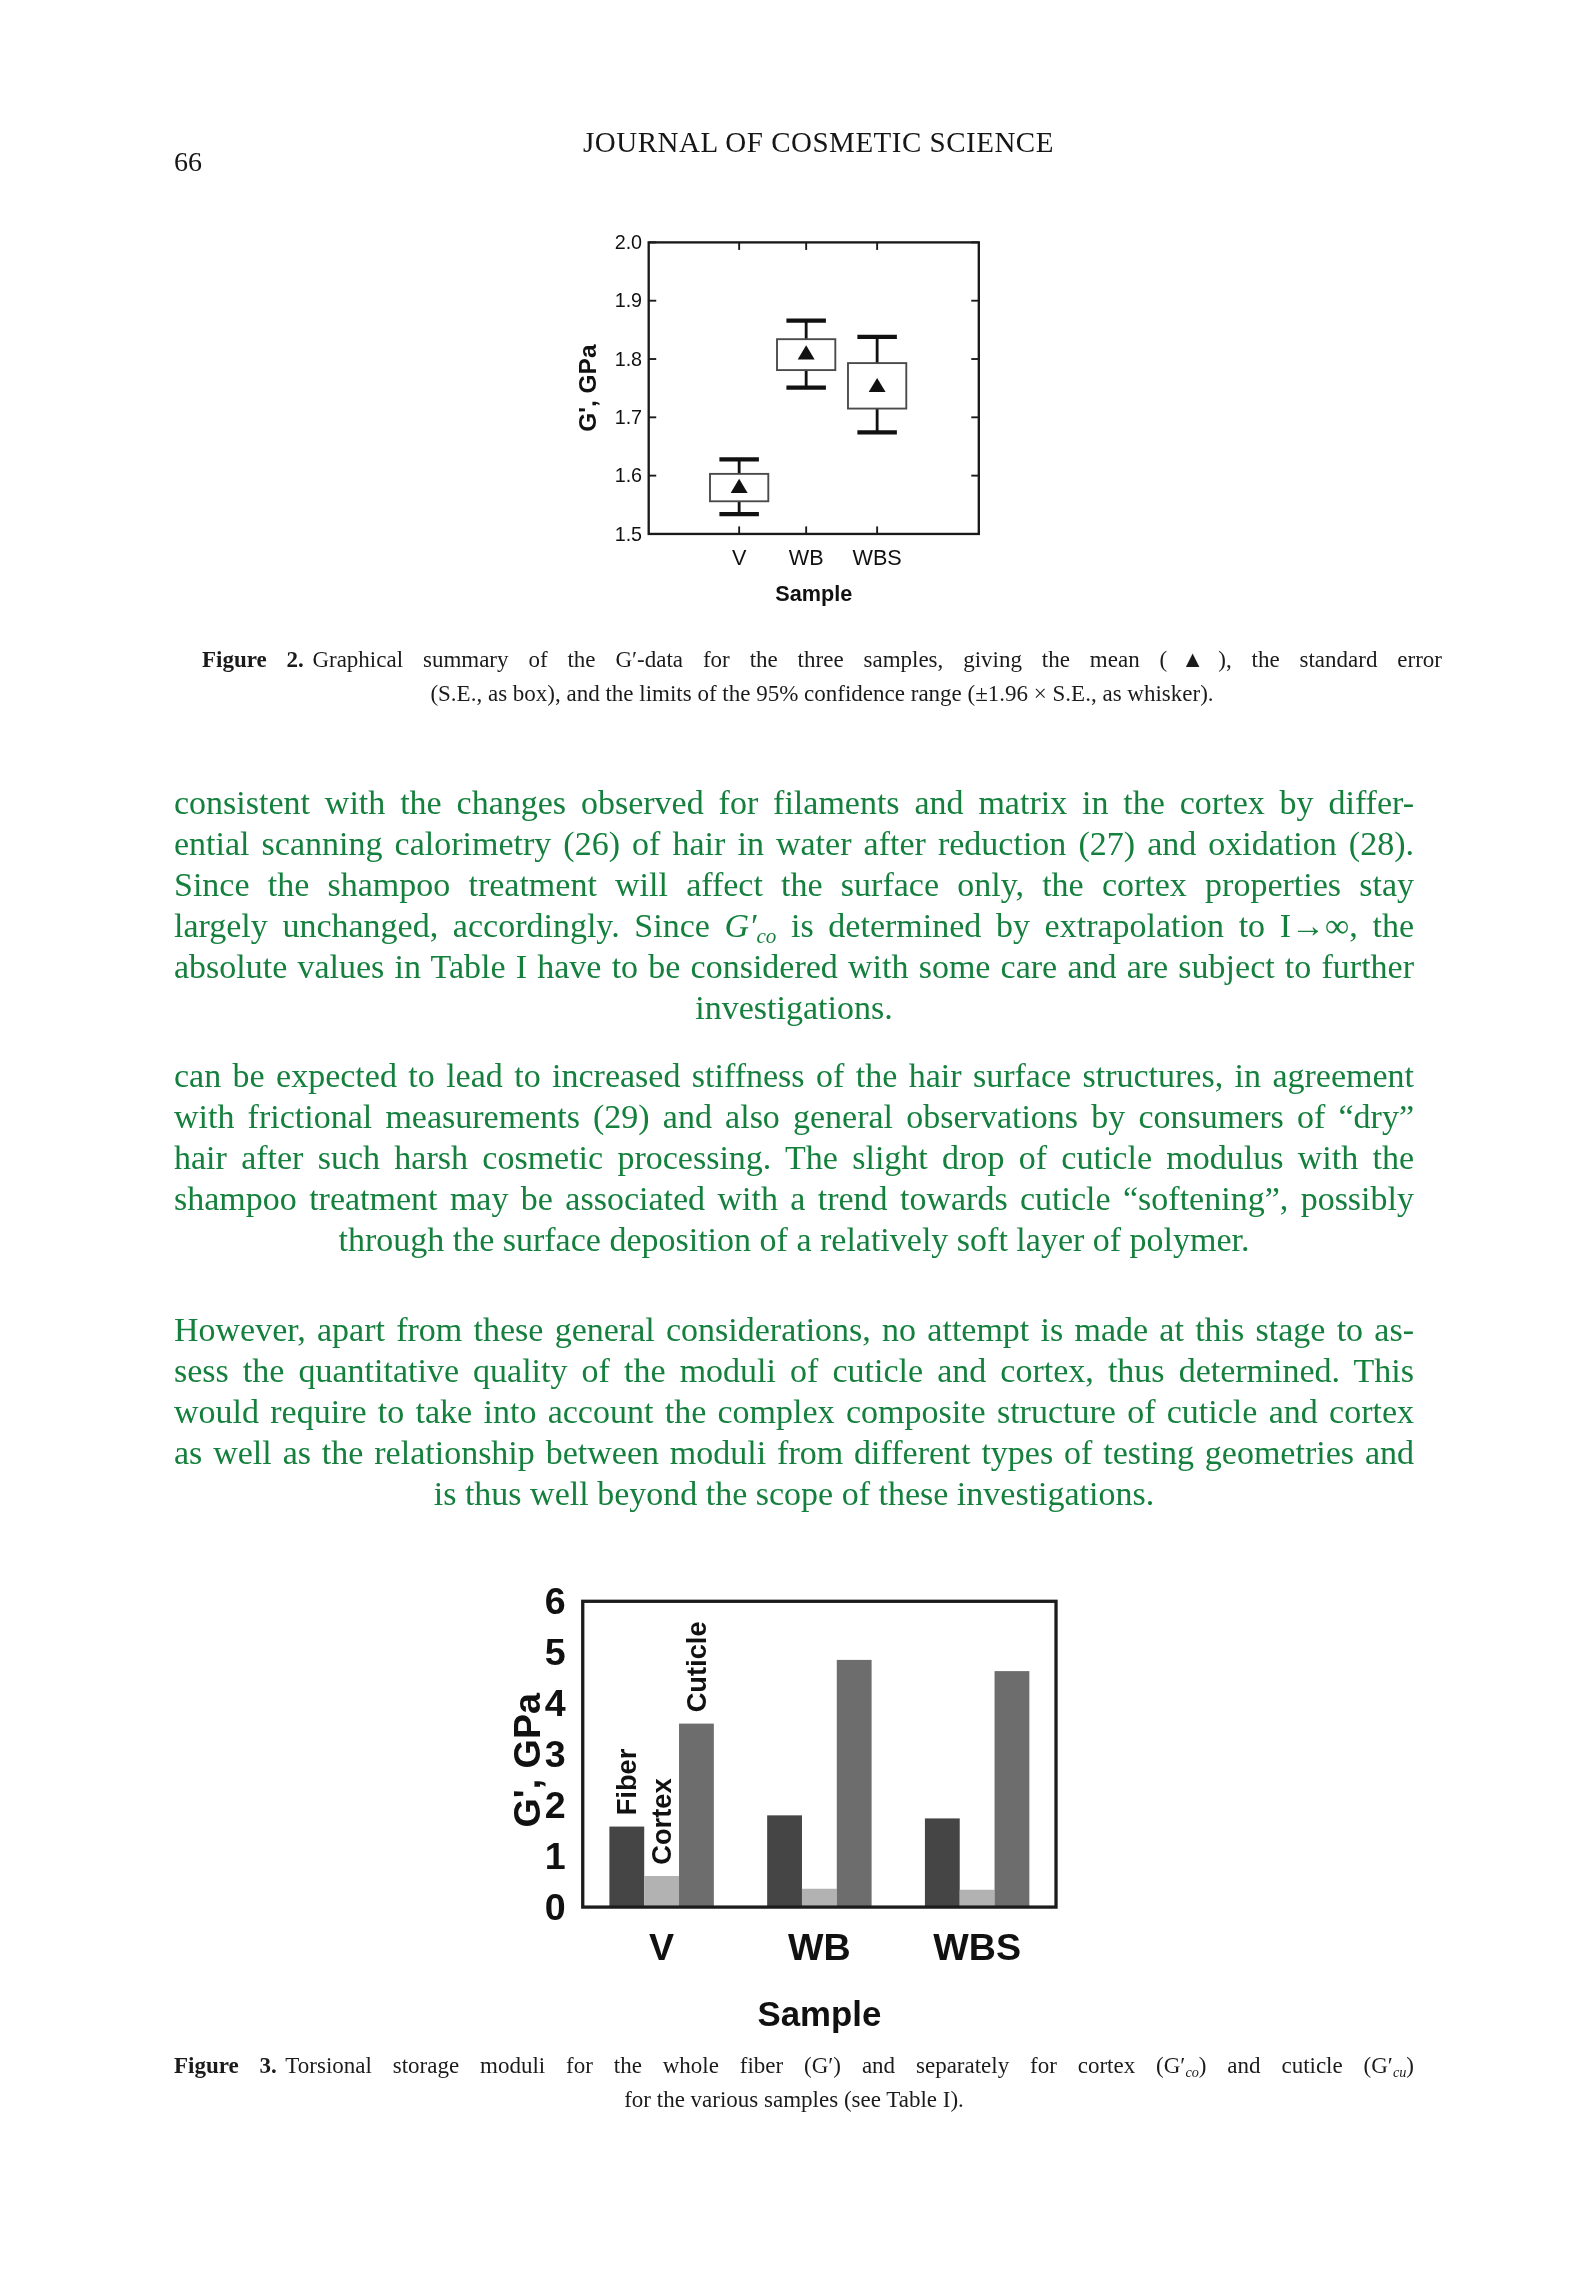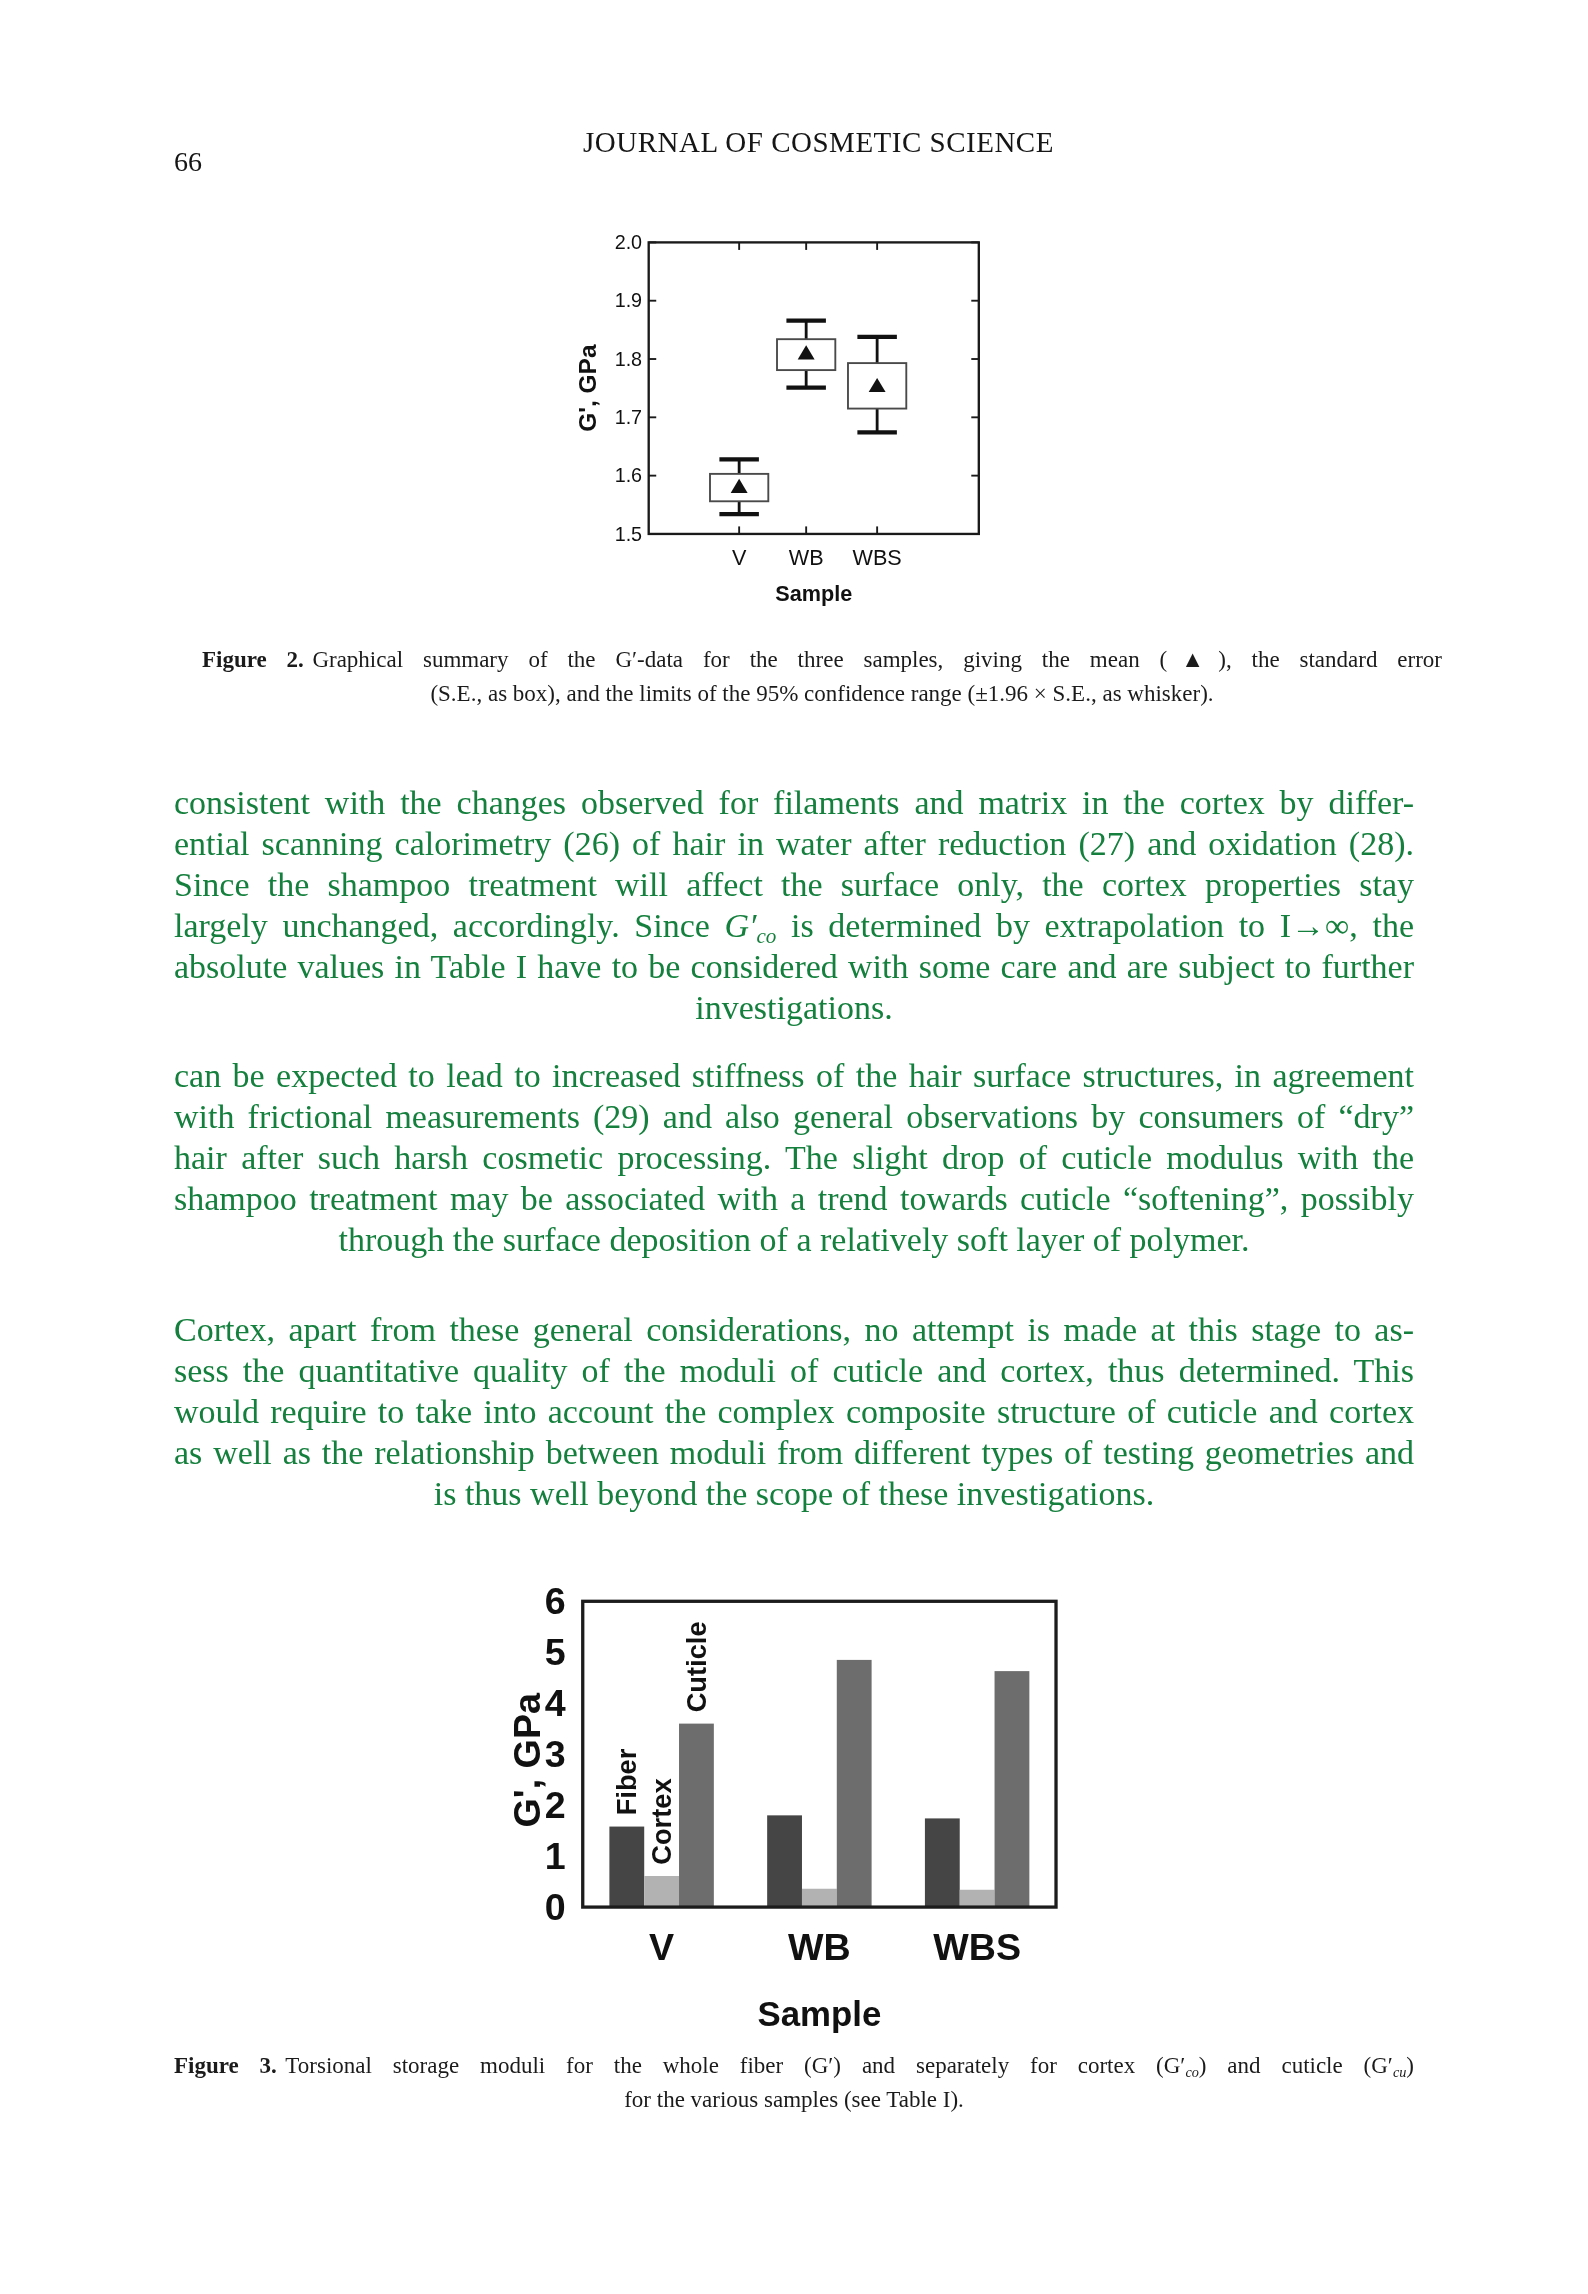--- a/index.html
+++ b/index.html
@@ -119,21 +119,21 @@
       <div class="last">investigations.</div>
     </div>
   <div class="bodypara" id="para1">
       <div class="jl">can be expected to lead to increased stiffness of the hair surface structures, in agreement</div>
       <div class="jl">with frictional measurements (29) and also general observations by consumers of “dry”</div>
       <div class="jl">hair after such harsh cosmetic processing. The slight drop of cuticle modulus with the</div>
       <div class="jl">shampoo treatment may be associated with a trend towards cuticle “softening”, possibly</div>
       <div class="last">through the surface deposition of a relatively soft layer of polymer.</div>
     </div>
   <div class="bodypara" id="para2">
-      <div class="jl">Cortex, apart from these general considerations, no attempt is made at this stage to as-</div>
+      <div class="jl">However, apart from these general considerations, no attempt is made at this stage to as-</div>
       <div class="jl">sess the quantitative quality of the moduli of cuticle and cortex, thus determined. This</div>
       <div class="jl">would require to take into account the complex composite structure of cuticle and cortex</div>
       <div class="jl">as well as the relationship between moduli from different types of testing geometries and</div>
       <div class="last">is thus well beyond the scope of these investigations.</div>
     </div>
 
   <svg id="fig3" width="621" height="494" viewBox="0 0 660 525">
       <text x="71" y="385" text-anchor="end" class="f3tick">0</text>
       <text x="71" y="330.8333333333333" text-anchor="end" class="f3tick">1</text>
       <text x="71" y="276.6666666666667" text-anchor="end" class="f3tick">2</text>

